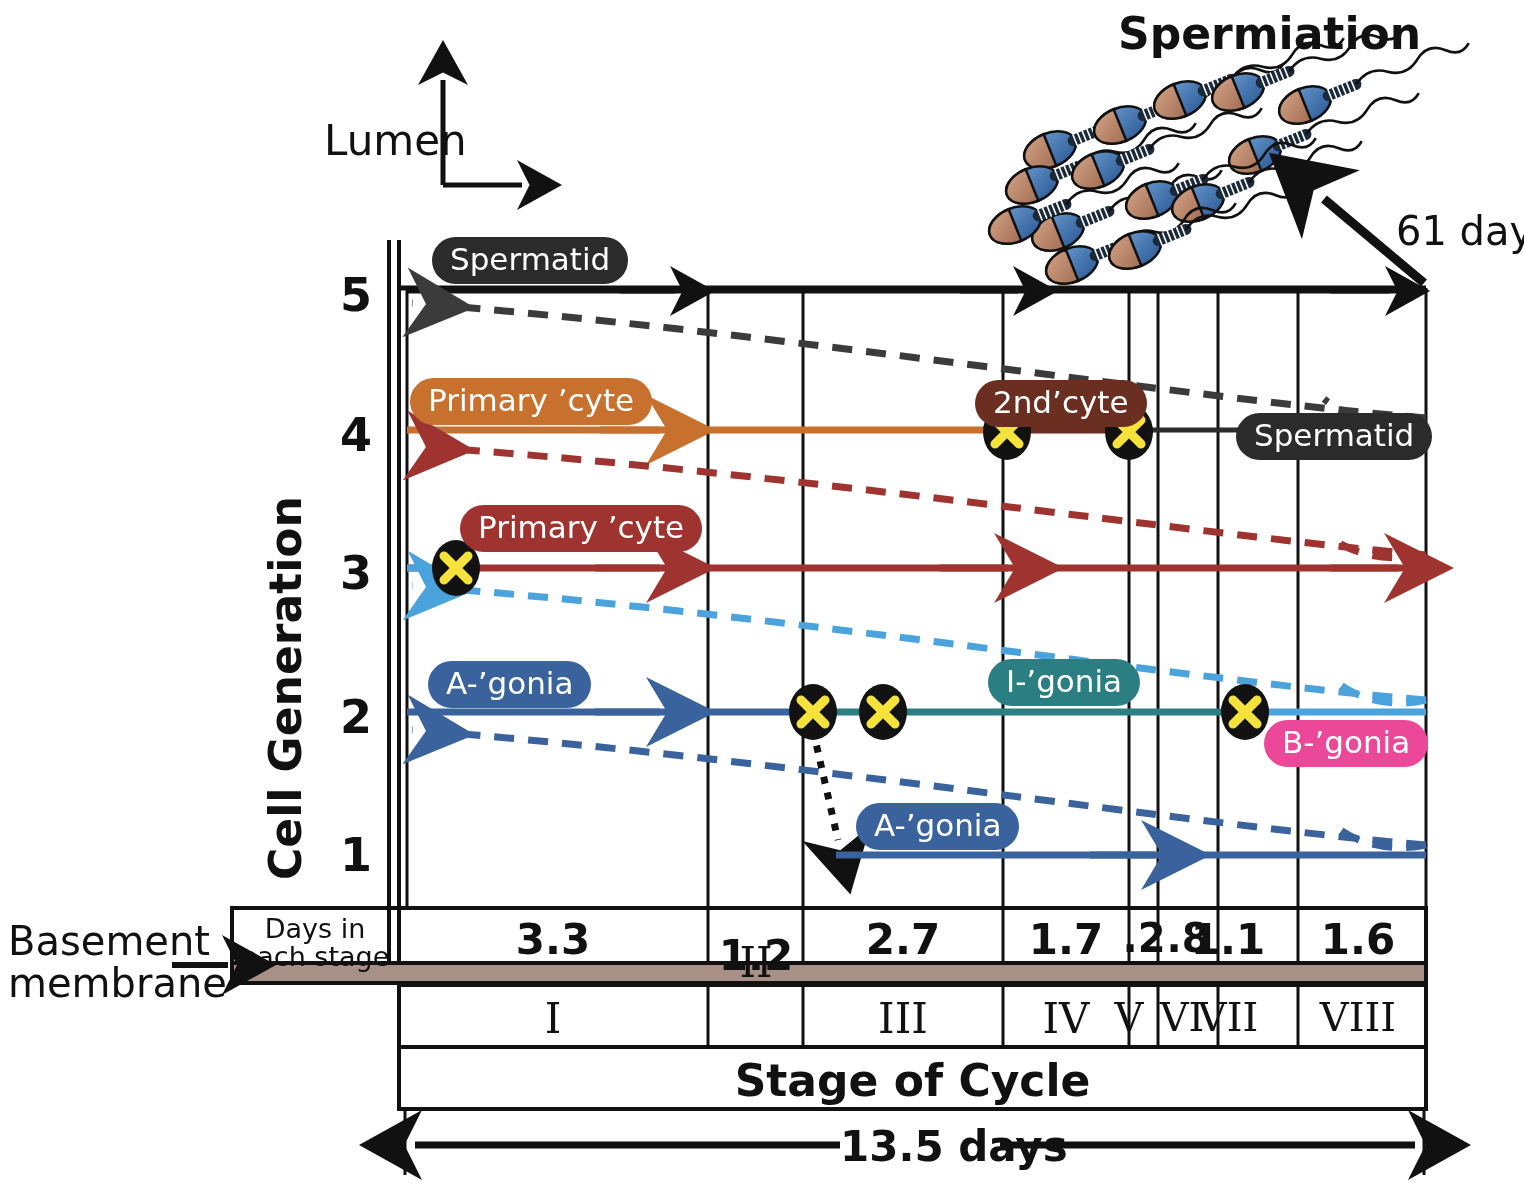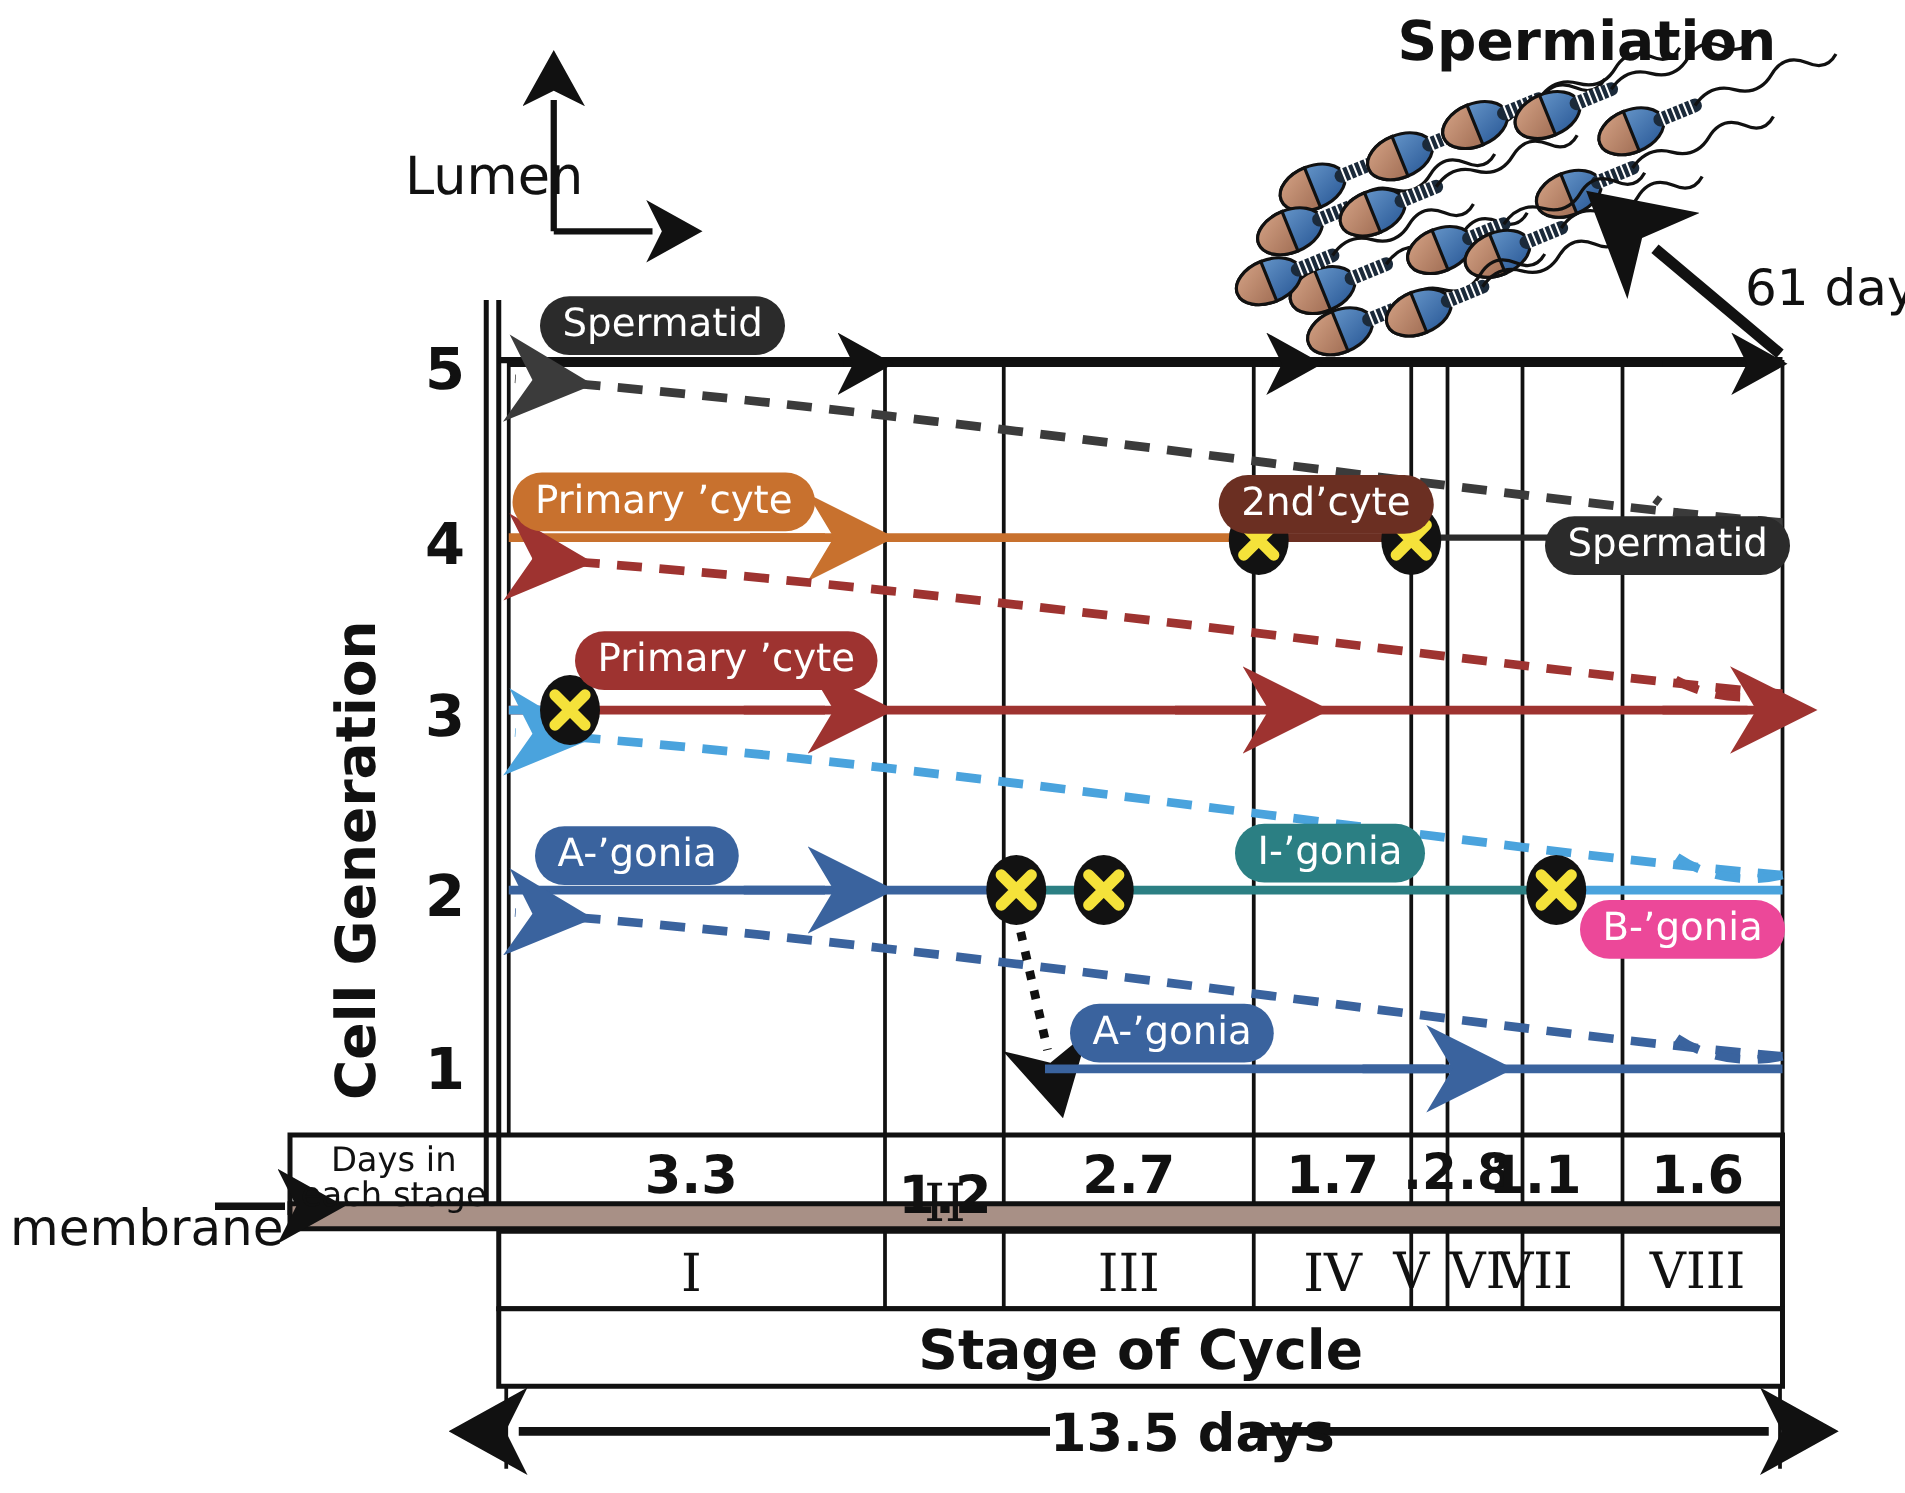--- a/index.html
+++ b/index.html
@@ -371,20 +371,21 @@
 <div class="badge" style="left:460px;top:505px;background:#9e3330;">Primary ’cyte</div>
 
 <div class="badge" style="left:428px;top:661px;background:#3a639e;">A-’gonia</div>
 
 <div class="badge" style="left:988px;top:659px;background:#2b7f83;">I-’gonia</div>
 
 <div class="badge" style="left:1264px;top:692px;background:#ec4899;margin-top:28px;">B-’gonia</div>
 
 <div class="badge" style="left:856px;top:803px;background:#3a639e;">A-’gonia</div>
 
+<div class="plain" style="left:8px;top:918px;font-size:40px;">Basement</div>
 <div class="plain" style="left:8px;top:960px;font-size:40px;">membrane</div>
 
 <div class="gridtext" style="left:248px;top:913px;width:134px;font-size:27px;">Days in</div>
 <div class="gridtext" style="left:240px;top:941px;width:150px;font-size:27px;">each stage</div>
 
 <div class="gridtext bold" style="left:483px;top:915px;width:140px;font-size:42px;">3.3</div>
 <div class="gridtext bold" style="left:686px;top:915px;width:140px;font-size:42px;margin-top:16px;">1.2</div>
 <div class="gridtext bold" style="left:833px;top:915px;width:140px;font-size:42px;">2.7</div>
 <div class="gridtext bold" style="left:996px;top:915px;width:140px;font-size:42px;">1.7</div>
 <div class="gridtext bold" style="left:1104px;top:915px;width:80px;font-size:40px;">.2</div>

